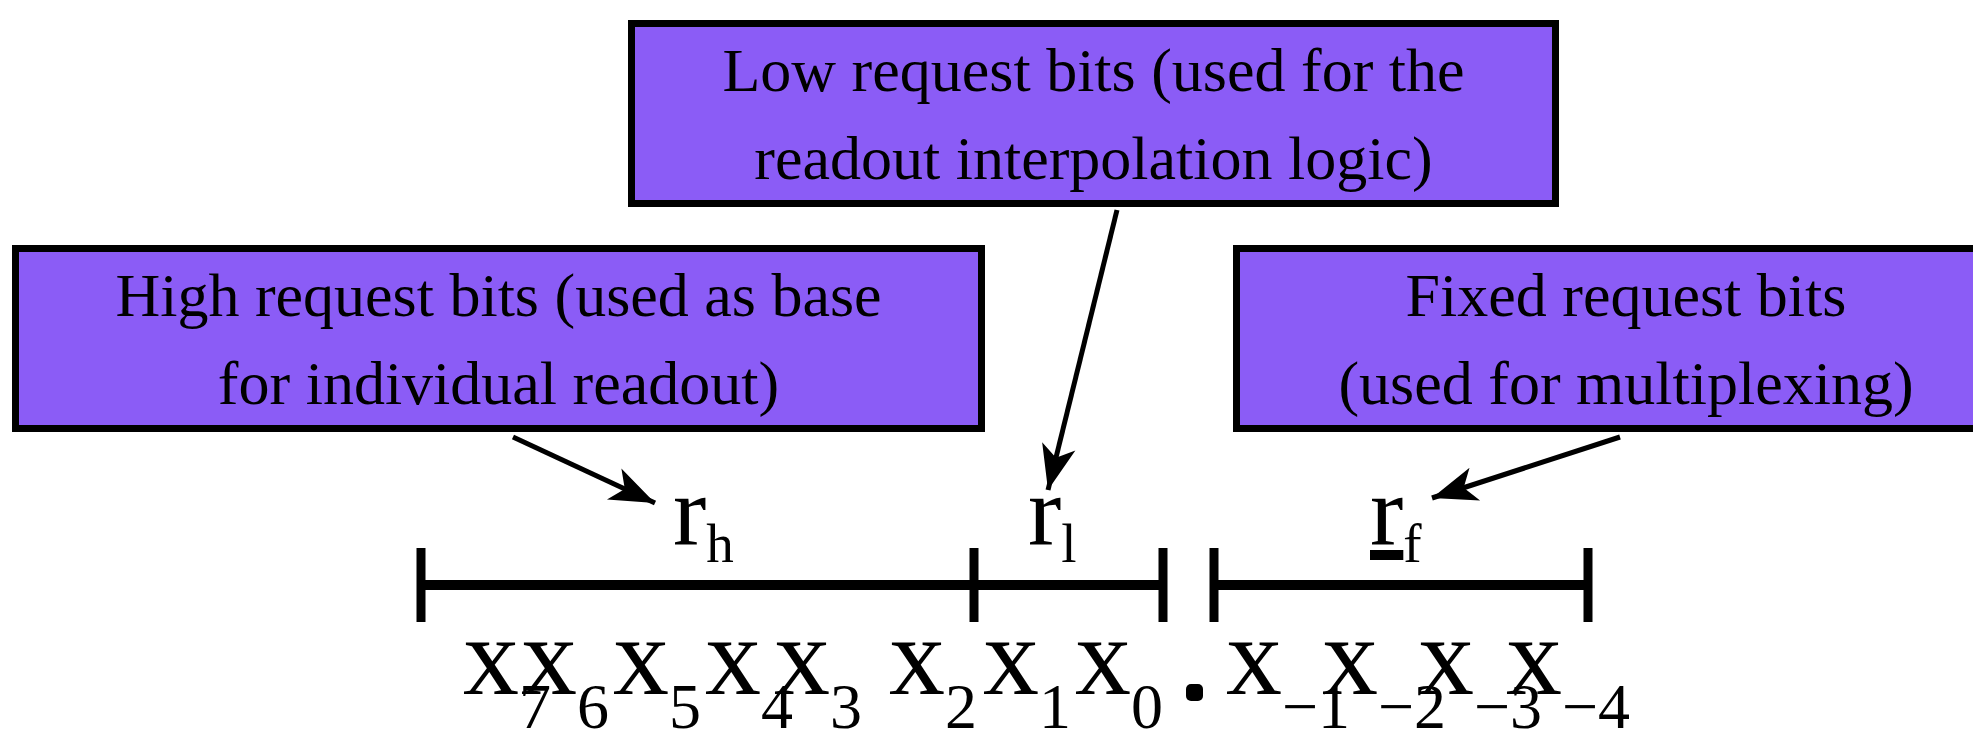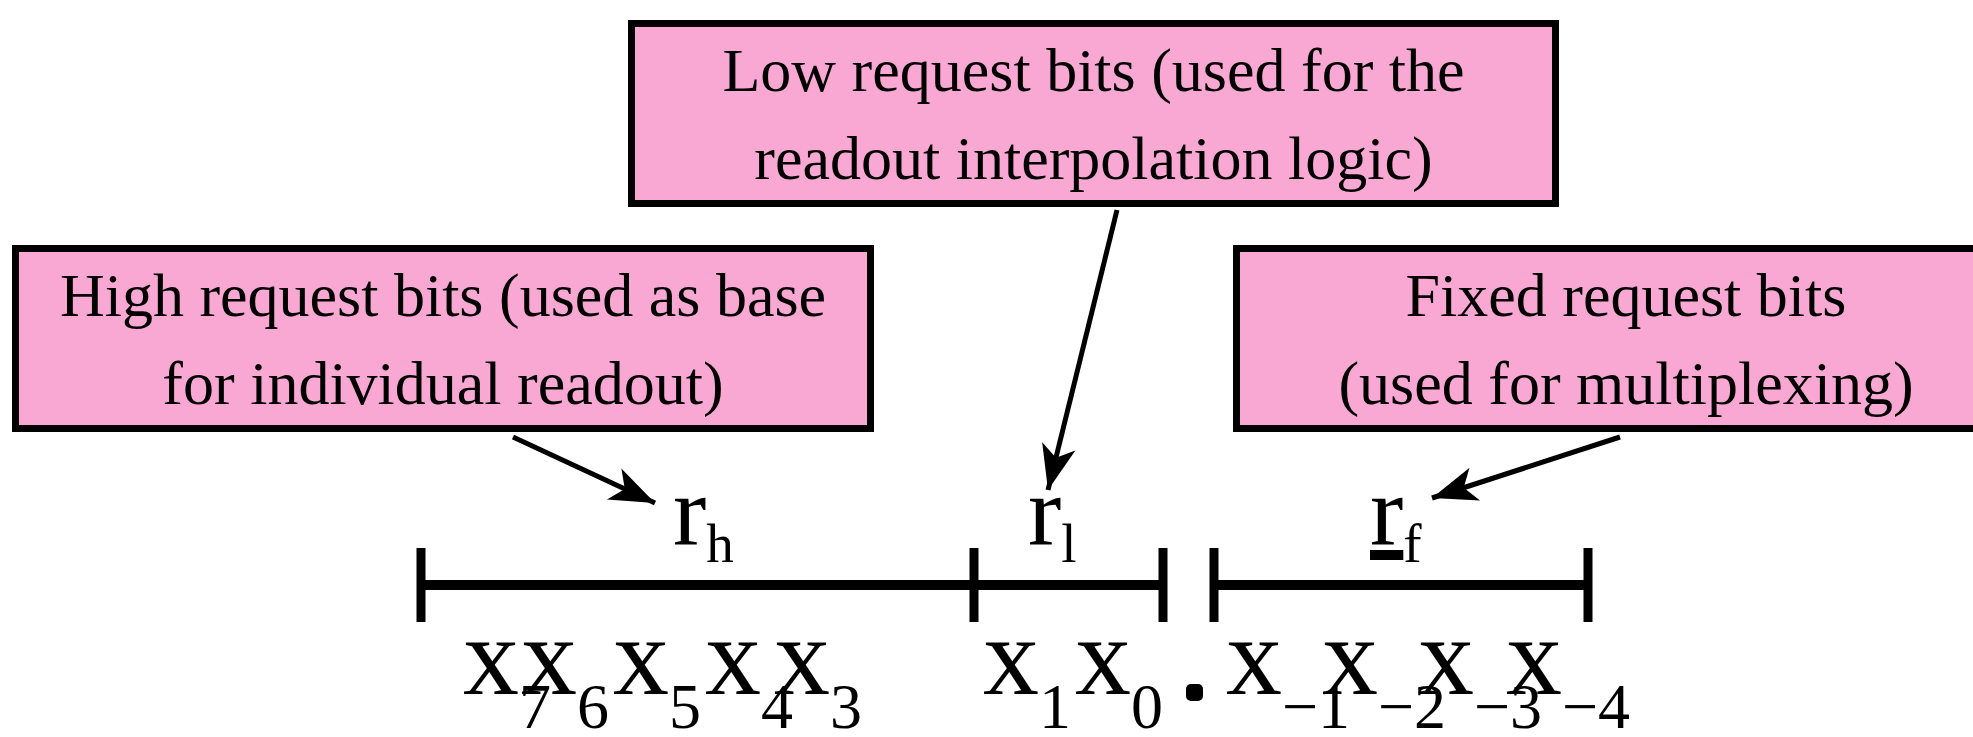--- a/index.html
+++ b/index.html
@@ -11,32 +11,32 @@
     font-family: "Liberation Serif", "DejaVu Serif", serif;
     color: #000000;
     overflow: hidden;
   }
 
   
   .callout {
     position: absolute;
     box-sizing: border-box;
     border: 7px solid #000000;
-    background: #f9a8d4;
+    background: #8b5cf6;
     display: flex;
     flex-direction: column;
     justify-content: center;
     align-items: center;
     text-align: center;
     font-size: 62px;
     line-height: 88px;
     white-space: nowrap;
   }
   .callout-low   { left: 628px;  top: 20px;  width: 931px; height: 187px; }
-  .callout-high  { left: 12px;   top: 245px; width: 862px; height: 187px; }
+  .callout-high  { left: 12px;   top: 245px; width: 973px; height: 187px; }
   .callout-fixed { left: 1233px; top: 245px; width: 786px; height: 187px; }
 
   
   .field-label {
     position: absolute;
     top: 462px;
     font-size: 100px;
     line-height: 100px;
     white-space: nowrap;
     text-align: right;
@@ -140,20 +140,21 @@
 
   <div class="field-label field-rl"><span>r</span><sub>l</sub></div>
 
   <div class="field-label field-rf"><span>r</span><sub>f</sub></div>
 
   <div class="bit bit-7"><span>x</span><sub>7</sub></div>
   <div class="bit bit-6"><span>x</span><sub>6</sub></div>
   <div class="bit bit-5"><span>x</span><sub>5</sub></div>
   <div class="bit bit-4"><span>x</span><sub>4</sub></div>
   <div class="bit bit-3"><span>x</span><sub>3</sub></div>
+  <div class="bit bit-2"><span>x</span><sub>2</sub></div>
   <div class="bit bit-1"><span>x</span><sub>1</sub></div>
   <div class="bit bit-0"><span>x</span><sub>0</sub></div>
 
   <div class="radix-dot"></div>
 
   <div class="bit bit-n1"><span>x</span><sub>−1</sub></div>
   <div class="bit bit-n2"><span>x</span><sub>−2</sub></div>
   <div class="bit bit-n3"><span>x</span><sub>−3</sub></div>
   <div class="bit bit-n4"><span>x</span><sub>−4</sub></div>
 

